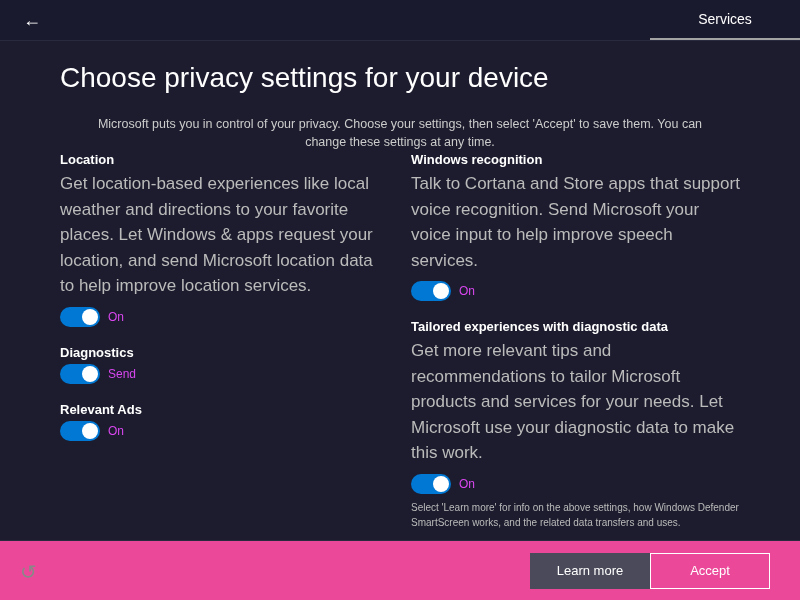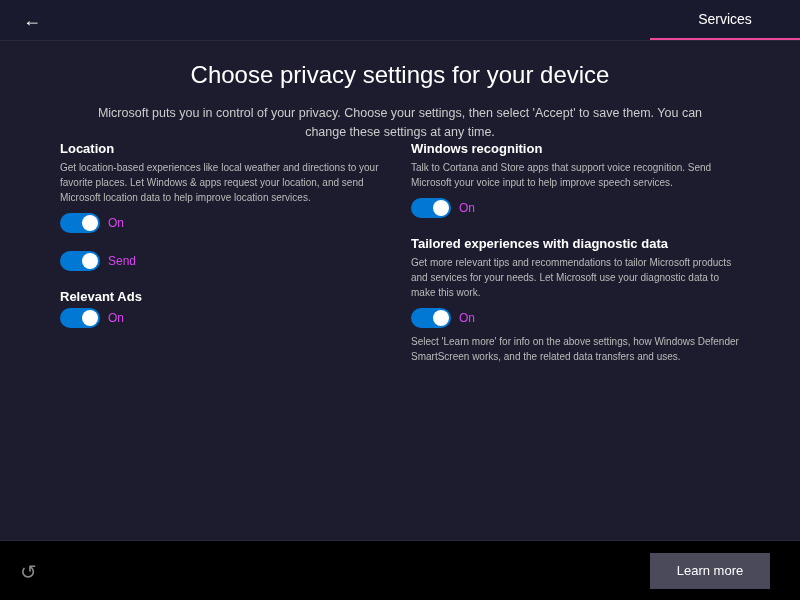--- a/index.html
+++ b/index.html
@@ -40,38 +40,37 @@
     .top-bar-title {
       position: absolute;
       right: 0;
       top: 0;
       height: 40px;
       display: flex;
       align-items: center;
       padding: 0 20px;
       font-size: 14px;
       color: #ffffff;
-      border-bottom: 2px solid #ec4899;
+      border-bottom: 2px solid #a3a3a3;
       min-width: 150px;
       justify-content: center;
     }
 
     
     .main-content {
       padding: 20px 60px 10px 60px;
       height: calc(600px - 40px - 60px);
       overflow: hidden;
     }
 
     .page-title {
-      font-size: 24px;
+      font-size: 28px;
       font-weight: 300;
       color: #ffffff;
-      text-align: center;
-      margin-bottom: 14px;
+      margin-bottom: 20px;
       line-height: 1.2;
     }
 
     .page-subtitle {
       font-size: 12.5px;
       color: #cccccc;
       text-align: center;
       line-height: 1.5;
       max-width: 620px;
       margin-left: auto;
@@ -90,21 +89,21 @@
     }
 
     .setting-title {
       font-size: 13px;
       font-weight: 600;
       color: #ffffff;
       margin-bottom: 4px;
     }
 
     .setting-description {
-      font-size: 10px;
+      font-size: 17px;
       color: #bbbbbb;
       line-height: 1.5;
       margin-bottom: 8px;
     }
 
     .toggle-row {
       display: flex;
       align-items: center;
       gap: 8px;
     }
@@ -147,21 +146,21 @@
       margin-top: 6px;
     }
 
     
     .bottom-bar {
       position: absolute;
       bottom: 0;
       left: 0;
       right: 0;
       height: 60px;
-      background-color: #000000;
+      background-color: #ec4899;
       display: flex;
       align-items: center;
       justify-content: flex-end;
       padding: 0 30px;
       gap: 0;
       border-top: 1px solid #2a2a3e;
     }
 
     .btn {
       height: 36px;
@@ -228,20 +227,21 @@
           <div class="toggle">
             <div class="toggle-track">
               <div class="toggle-thumb"></div>
             </div>
           </div>
           <span class="toggle-label">On</span>
         </div>
       </div>
 
       <div class="setting-item">
+        <div class="setting-title">Diagnostics</div>
         <div class="toggle-row">
           <div class="toggle">
             <div class="toggle-track">
               <div class="toggle-thumb"></div>
             </div>
           </div>
           <span class="toggle-label">Send</span>
         </div>
       </div>
 
@@ -287,15 +287,16 @@
         </div>
         <div class="note-text">Select 'Learn more' for info on the above settings, how Windows Defender SmartScreen works, and the related data transfers and uses.</div>
       </div>
 
     </div>
   </div>
 </div>
 
 <div class="bottom-bar">
   <button class="btn btn-secondary">Learn more</button>
+  <button class="btn btn-primary">Accept</button>
 </div>
 
 <div class="bottom-left-icon">↺</div>
 
 </body></html>

